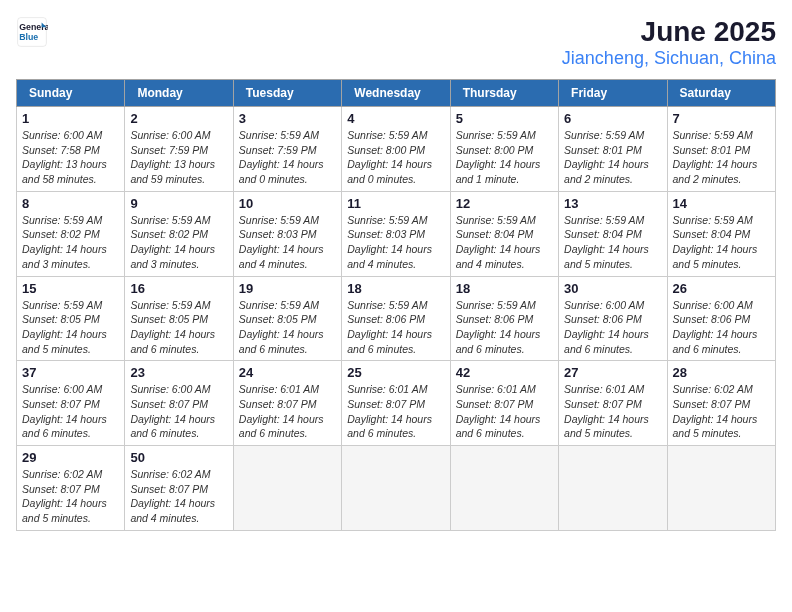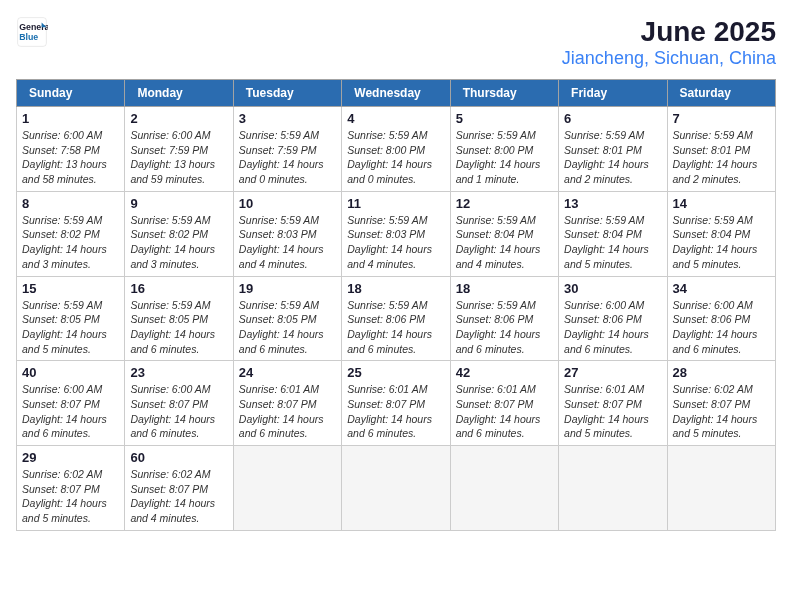--- a/index.html
+++ b/index.html
@@ -249,30 +249,30 @@
 and 6 minutes.</div>
         </td>
         <td>
           <span class="day-num">30</span>
           <div class="day-info" style="white-space: pre-line;">Sunrise: 6:00 AM
 Sunset: 8:06 PM
 Daylight: 14 hours
 and 6 minutes.</div>
         </td>
         <td>
-          <span class="day-num">34</span>
+          <span class="day-num">26</span>
           <div class="day-info" style="white-space: pre-line;">Sunrise: 6:00 AM
 Sunset: 8:06 PM
 Daylight: 14 hours
 and 6 minutes.</div>
         </td>
       </tr>
       <tr class="row-shaded">
         <td>
-          <span class="day-num">40</span>
+          <span class="day-num">37</span>
           <div class="day-info" style="white-space: pre-line;">Sunrise: 6:00 AM
 Sunset: 8:07 PM
 Daylight: 14 hours
 and 6 minutes.</div>
         </td>
         <td>
           <span class="day-num">23</span>
           <div class="day-info" style="white-space: pre-line;">Sunrise: 6:00 AM
 Sunset: 8:07 PM
 Daylight: 14 hours
@@ -316,21 +316,21 @@
       </tr>
       <tr>
         <td>
           <span class="day-num">29</span>
           <div class="day-info" style="white-space: pre-line;">Sunrise: 6:02 AM
 Sunset: 8:07 PM
 Daylight: 14 hours
 and 5 minutes.</div>
         </td>
         <td>
-          <span class="day-num">60</span>
+          <span class="day-num">50</span>
           <div class="day-info" style="white-space: pre-line;">Sunrise: 6:02 AM
 Sunset: 8:07 PM
 Daylight: 14 hours
 and 4 minutes.</div>
         </td>
         <td class="empty"></td>
         <td class="empty"></td>
         <td class="empty"></td>
         <td class="empty"></td>
         <td class="empty"></td>

